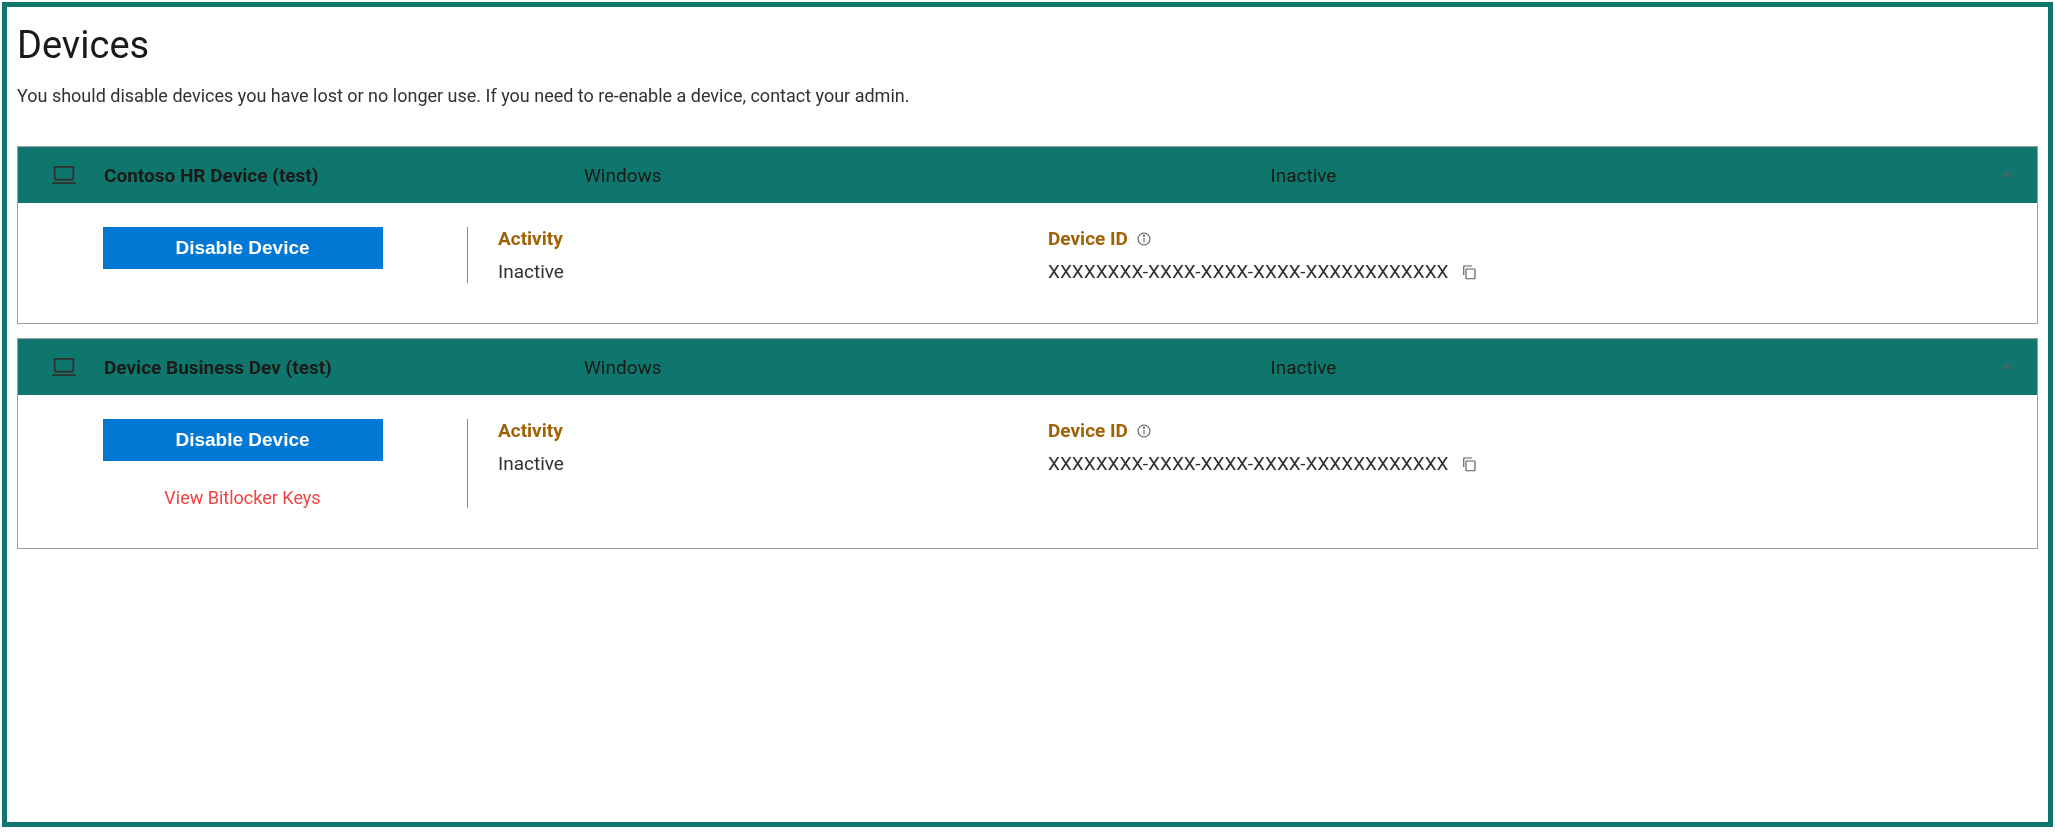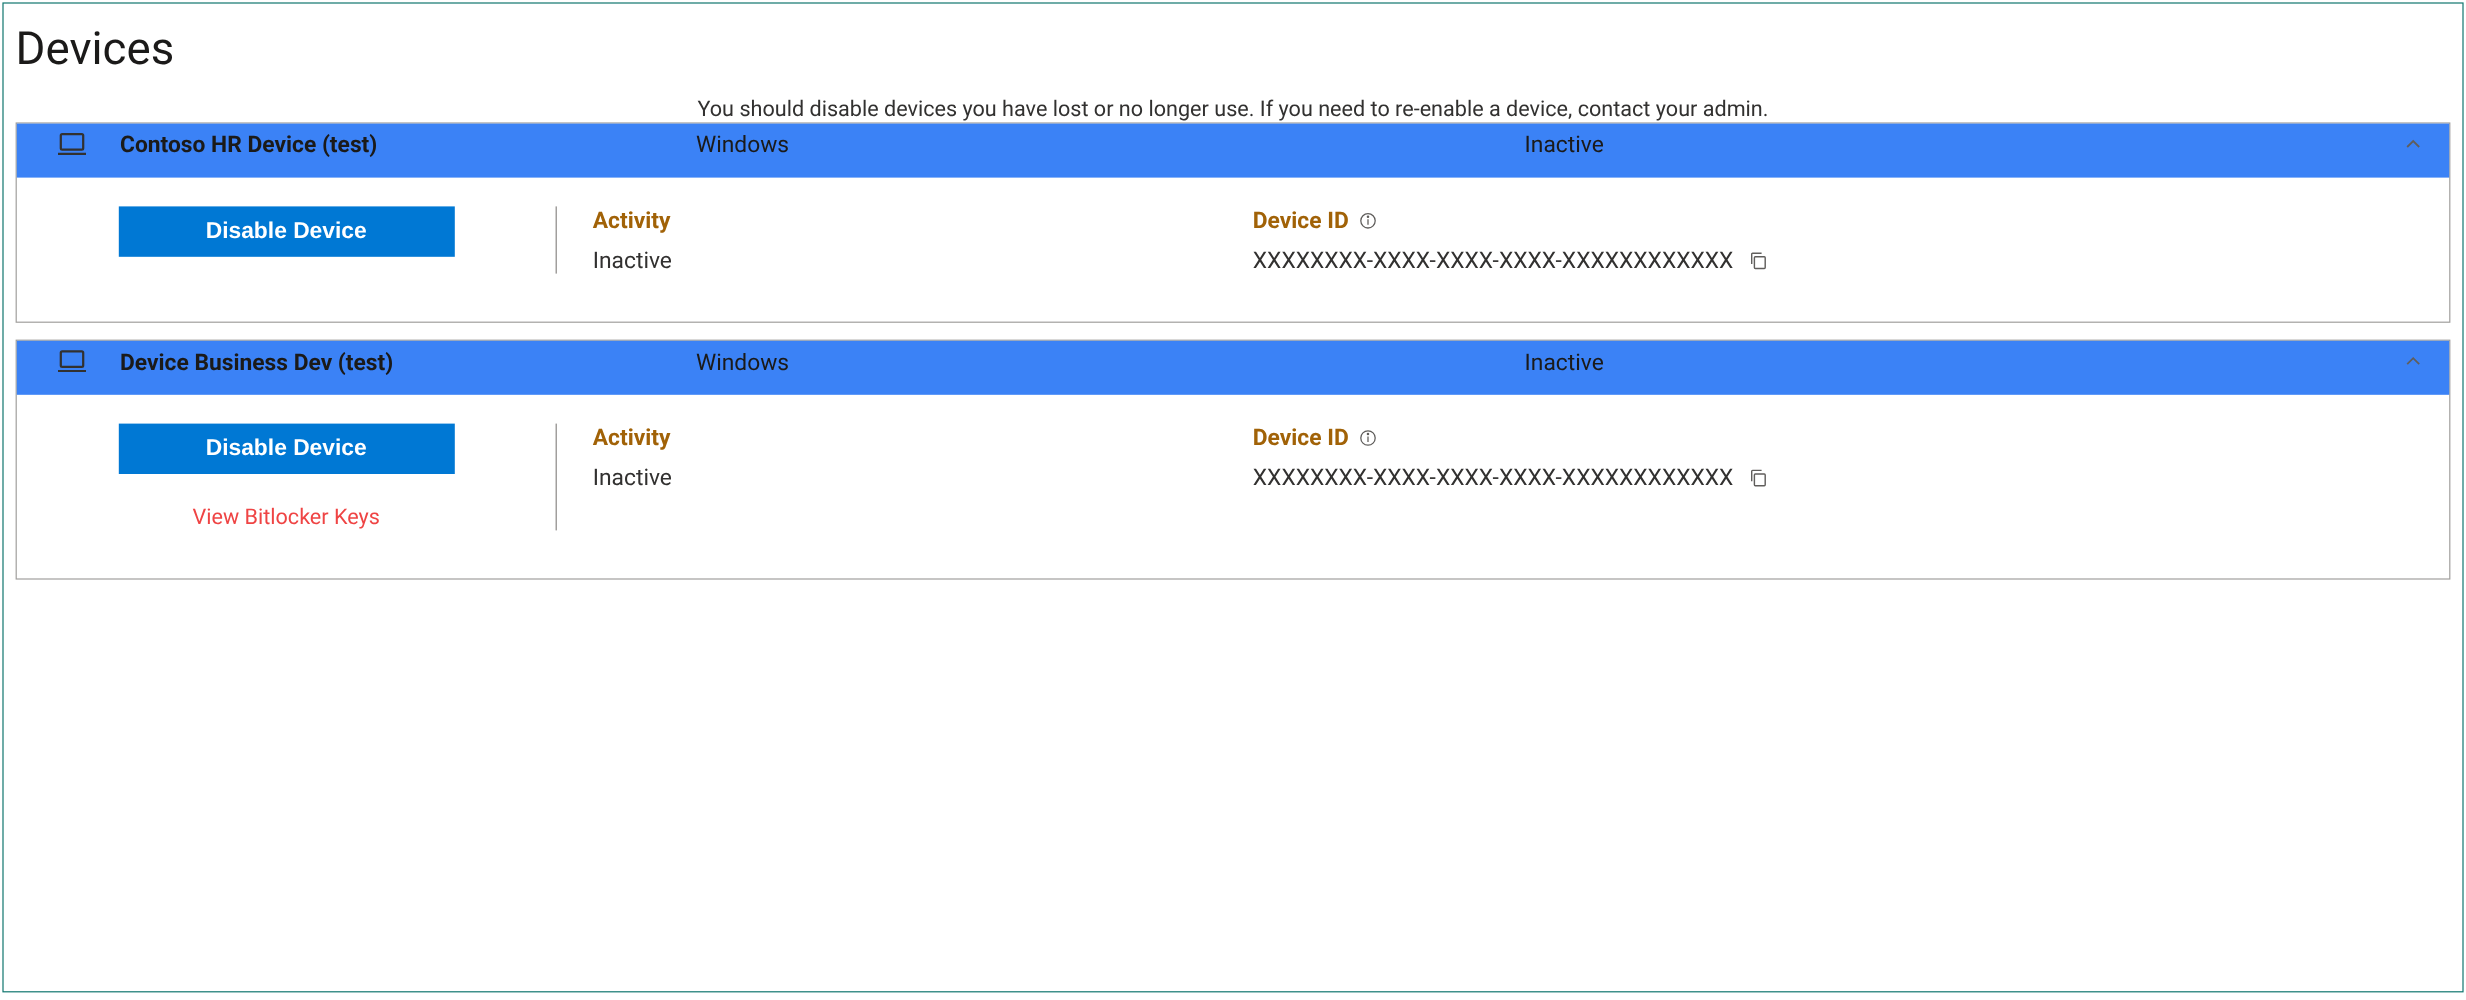--- a/index.html
+++ b/index.html
@@ -3,47 +3,47 @@
 <meta charset="utf-8">
 <style>
   * { box-sizing: border-box; margin: 0; padding: 0; }
   body {
     font-family: "Segoe UI", -apple-system, BlinkMacSystemFont, Roboto, "Helvetica Neue", sans-serif;
     background: #ffffff;
     color: #323130;
     font-size: 18px;
   }
   .outer {
-    border: 1px solid #0f766e;
+    border: 5px solid #0f766e;
     margin: 2px;
     padding: 12px 10px 16px 10px;
     min-height: 825px;
   }
   .page-title {
     font-size: 38px;
     font-weight: 400;
     color: #1b1a19;
     margin: 4px 0 18px 0;
   }
   .page-subtitle {
     font-size: 18px;
     color: #323130;
-    text-align: center;
+    margin-bottom: 40px;
   }
   .device-card {
     border: 1px solid #a19f9d;
     margin-bottom: 14px;
     background: #fff;
   }
   .device-header {
-    background: #3b82f6;
+    background: #0f766e;
     display: grid;
     grid-template-columns: 60px 470px 1fr 1fr 60px;
     align-items: center;
-    padding: 3px 20px 14px 16px;
+    padding: 14px 20px 14px 16px;
     gap: 10px;
     cursor: pointer;
   }
   .device-header .icon { display: flex; align-items: center; justify-content: center; }
   .device-name {
     font-weight: 700;
     font-size: 19px;
     color: #1b1a19;
   }
   .device-col { font-size: 19px; color: #1b1a19; }

